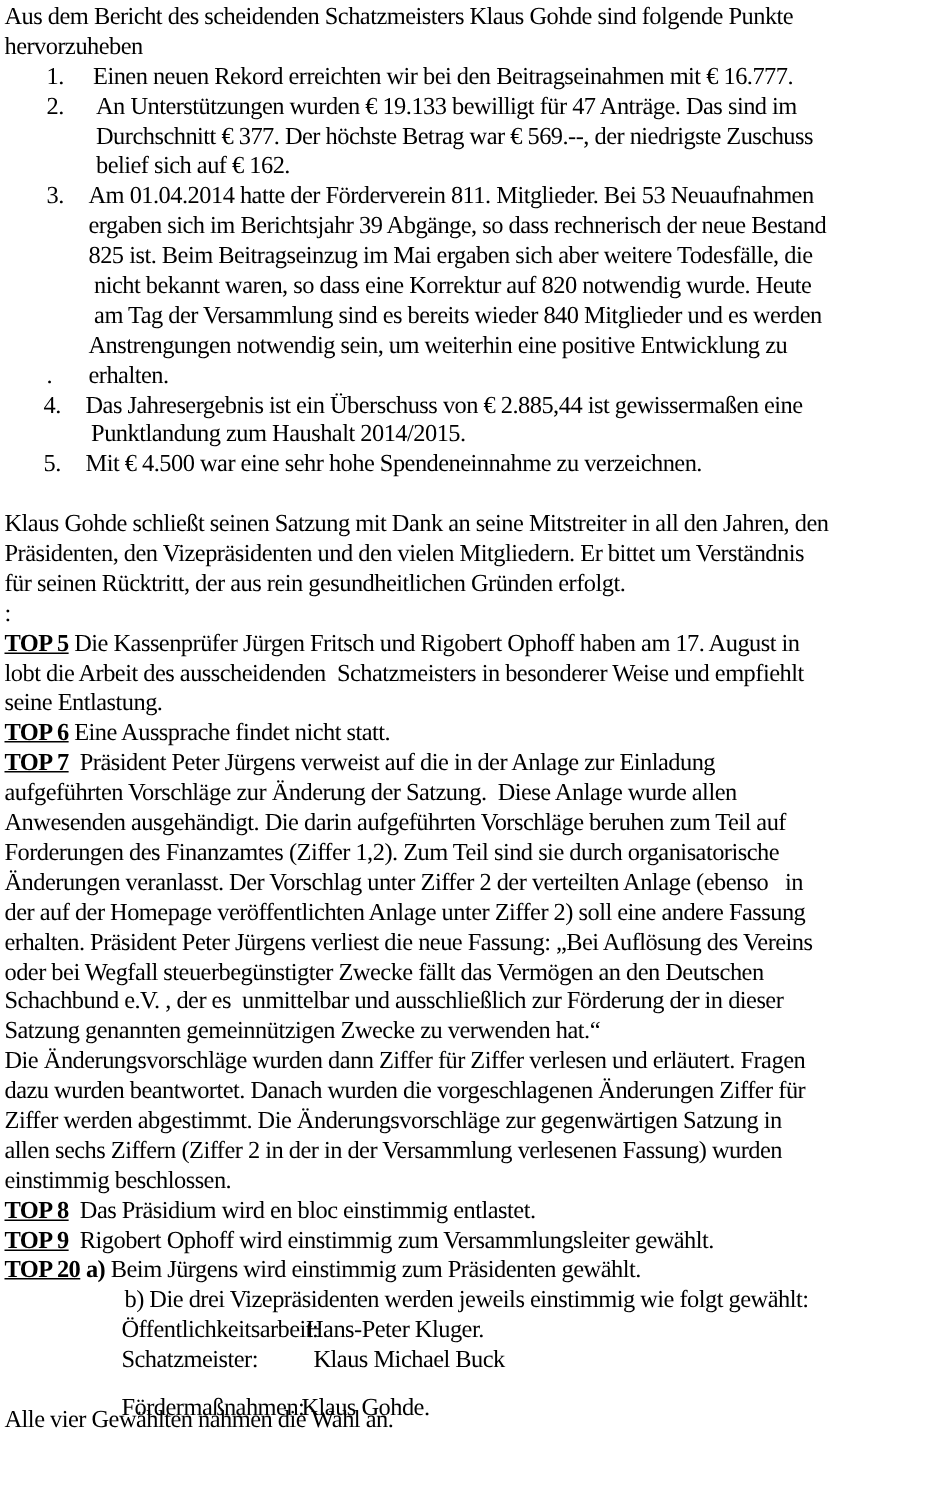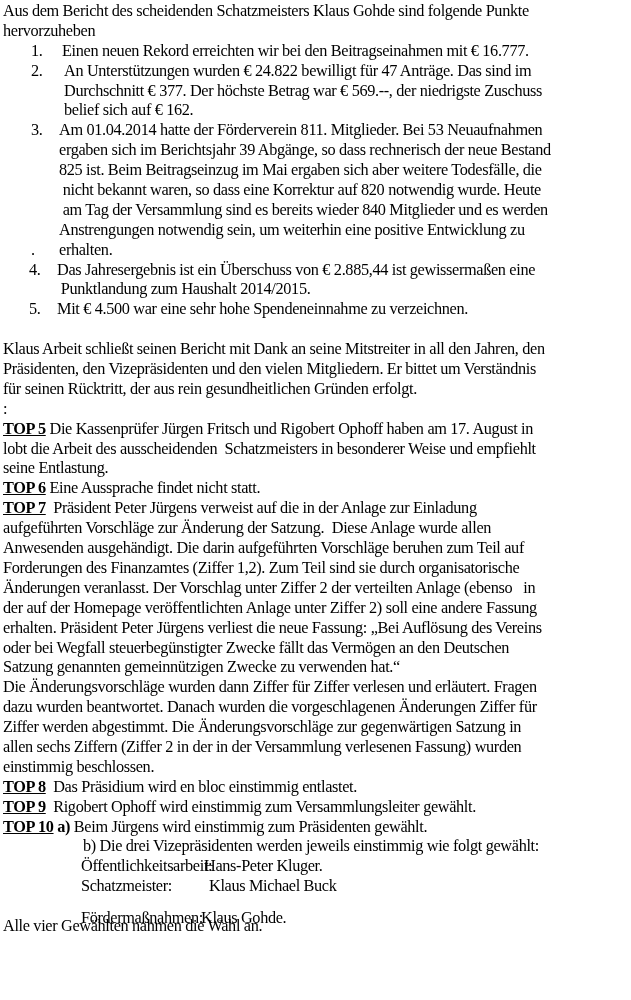--- a/index.html
+++ b/index.html
@@ -50,21 +50,21 @@
   <span class="line">hervorzuheben</span>
 
   <div>
     <span class="line ind-num">
       <span class="num">1.</span><span>Einen neuen Rekord erreichten wir bei den Beitragseinahmen mit € 16.777.</span>
     </span>
   </div>
 
   <div>
     <span class="line ind-num">
-      <span class="num" style="width:33px">2.</span><span>An Unterstützungen wurden  € 24.822 bewilligt für 47 Anträge. Das sind im</span>
+      <span class="num" style="width:33px">2.</span><span>An Unterstützungen wurden  € 19.133 bewilligt für 47 Anträge. Das sind im</span>
     </span>
     <span class="line ind-text2">Durchschnitt € 377. Der höchste Betrag war € 569.--, der niedrigste Zuschuss</span>
     <span class="line ind-text2">belief sich auf € 162.</span>
   </div>
 
   <div>
     <span class="line ind-num">
       <span class="num" style="width:28px">3.</span><span>Am 01.04.2014 hatte der Förderverein 811.  Mitglieder.  Bei 53 Neuaufnahmen</span>
     </span>
     <span class="line" style="padding-left:56px; white-space:pre">ergaben sich im Berichtsjahr 39 Abgänge, so dass rechnerisch der neue Bestand</span>
@@ -85,21 +85,21 @@
   </div>
 
   <div>
     <span class="line ind-num2">
       <span class="num2">5.</span><span>Mit € 4.500 war eine sehr hohe Spendeneinnahme zu verzeichnen.</span>
     </span>
   </div>
 
   <div class="gap"></div>
 
-  <span class="line">Klaus Arbeit schließt seinen Bericht mit Dank an seine Mitstreiter in all den Jahren, den</span>
+  <span class="line">Klaus Gohde schließt seinen Satzung mit Dank an seine Mitstreiter in all den Jahren, den</span>
   <span class="line">Präsidenten, den Vizepräsidenten und den vielen Mitgliedern. Er bittet um Verständnis</span>
   <span class="line">für seinen Rücktritt, der aus rein gesundheitlichen Gründen erfolgt.</span>
   <span class="line">:</span>
 
   <div>
     <span class="line" style="white-space:pre"><span class="top-label">TOP 5</span><span> Die Kassenprüfer Jürgen Fritsch und Rigobert Ophoff haben am 17. August in</span></span>
     <span class="line" style="white-space:pre">lobt die Arbeit des ausscheidenden  Schatzmeisters in besonderer Weise und empfiehlt</span>
     <span class="line">seine Entlastung.</span>
   </div>
 
@@ -109,38 +109,39 @@
 
   <div>
     <span class="line" style="white-space:pre"><span class="top-label">TOP 7</span><span>  Präsident Peter Jürgens verweist auf die in der Anlage zur Einladung</span></span>
     <span class="line" style="white-space:pre">aufgeführten Vorschläge zur Änderung der Satzung.  Diese Anlage wurde allen</span>
     <span class="line">Anwesenden ausgehändigt. Die darin aufgeführten Vorschläge beruhen zum Teil auf</span>
     <span class="line">Forderungen des Finanzamtes (Ziffer 1,2). Zum Teil sind sie durch organisatorische</span>
     <span class="line" style="white-space:pre">Änderungen veranlasst. Der Vorschlag unter Ziffer 2 der verteilten Anlage (ebenso   in</span>
     <span class="line">der auf der Homepage veröffentlichten Anlage unter Ziffer 2) soll eine andere Fassung</span>
     <span class="line">erhalten. Präsident Peter Jürgens verliest die neue Fassung: „Bei Auflösung des Vereins</span>
     <span class="line">oder bei Wegfall steuerbegünstigter Zwecke fällt das Vermögen an den Deutschen</span>
+    <span class="line" style="white-space:pre">Schachbund e.V. , der es  unmittelbar und ausschließlich zur Förderung der in dieser</span>
     <span class="line">Satzung genannten gemeinnützigen Zwecke zu verwenden hat.“</span>
     <span class="line">Die Änderungsvorschläge wurden dann Ziffer für Ziffer verlesen und erläutert. Fragen</span>
     <span class="line">dazu wurden beantwortet. Danach wurden die vorgeschlagenen Änderungen Ziffer für</span>
     <span class="line">Ziffer werden abgestimmt. Die Änderungsvorschläge zur gegenwärtigen Satzung in</span>
     <span class="line">allen sechs Ziffern (Ziffer 2 in der in der Versammlung verlesenen Fassung) wurden</span>
     <span class="line">einstimmig beschlossen.</span>
   </div>
 
   <div>
     <span class="line" style="white-space:pre"><span class="top-label">TOP 8</span><span>  Das Präsidium wird en bloc einstimmig entlastet.</span></span>
   </div>
 
   <div>
     <span class="line" style="white-space:pre"><span class="top-label">TOP 9</span><span>  Rigobert Ophoff wird einstimmig zum Versammlungsleiter gewählt.</span></span>
   </div>
 
   <div>
-    <span class="line" style="white-space:pre"><span class="top-label">TOP 10</span> <span class="bold">a)</span><span> Beim Jürgens wird einstimmig zum Präsidenten gewählt.</span></span>
+    <span class="line" style="white-space:pre"><span class="top-label">TOP 20</span> <span class="bold">a)</span><span> Beim Jürgens wird einstimmig zum Präsidenten gewählt.</span></span>
     <span class="line b-ind">b) Die drei Vizepräsidenten werden jeweils einstimmig wie folgt gewählt:</span>
     <div>
       <span class="line vp-ind"><span class="vp-role role-1">Öffentlichkeitsarbeit:</span><span>Hans-Peter Kluger.</span></span>
       <span class="line vp-ind"><span class="vp-role role-2">Schatzmeister:</span><span>Klaus Michael Buck</span></span>
       <span class="line vp-ind"><span class="vp-role role-3">Fördermaßnahmen:</span><span>Klaus Gohde.</span></span>
     </div>
     <span class="line">Alle vier Gewählten nahmen die Wahl an.</span>
   </div>
 
 </div>

